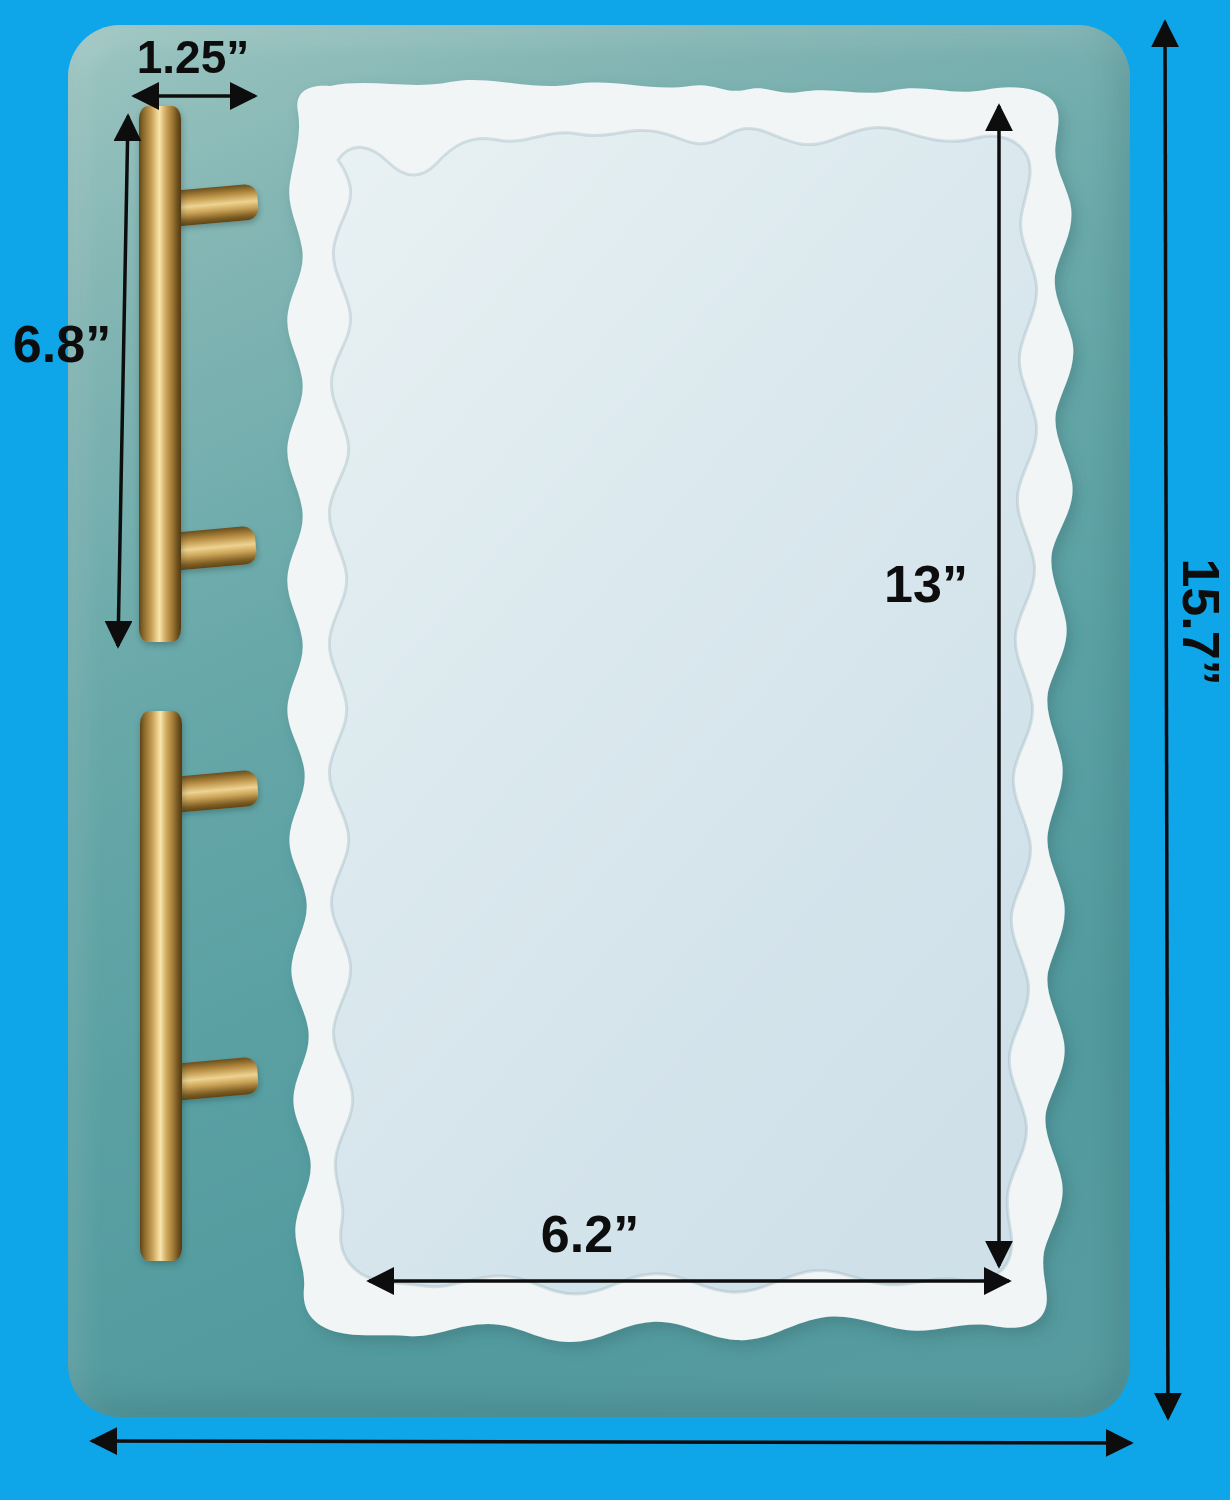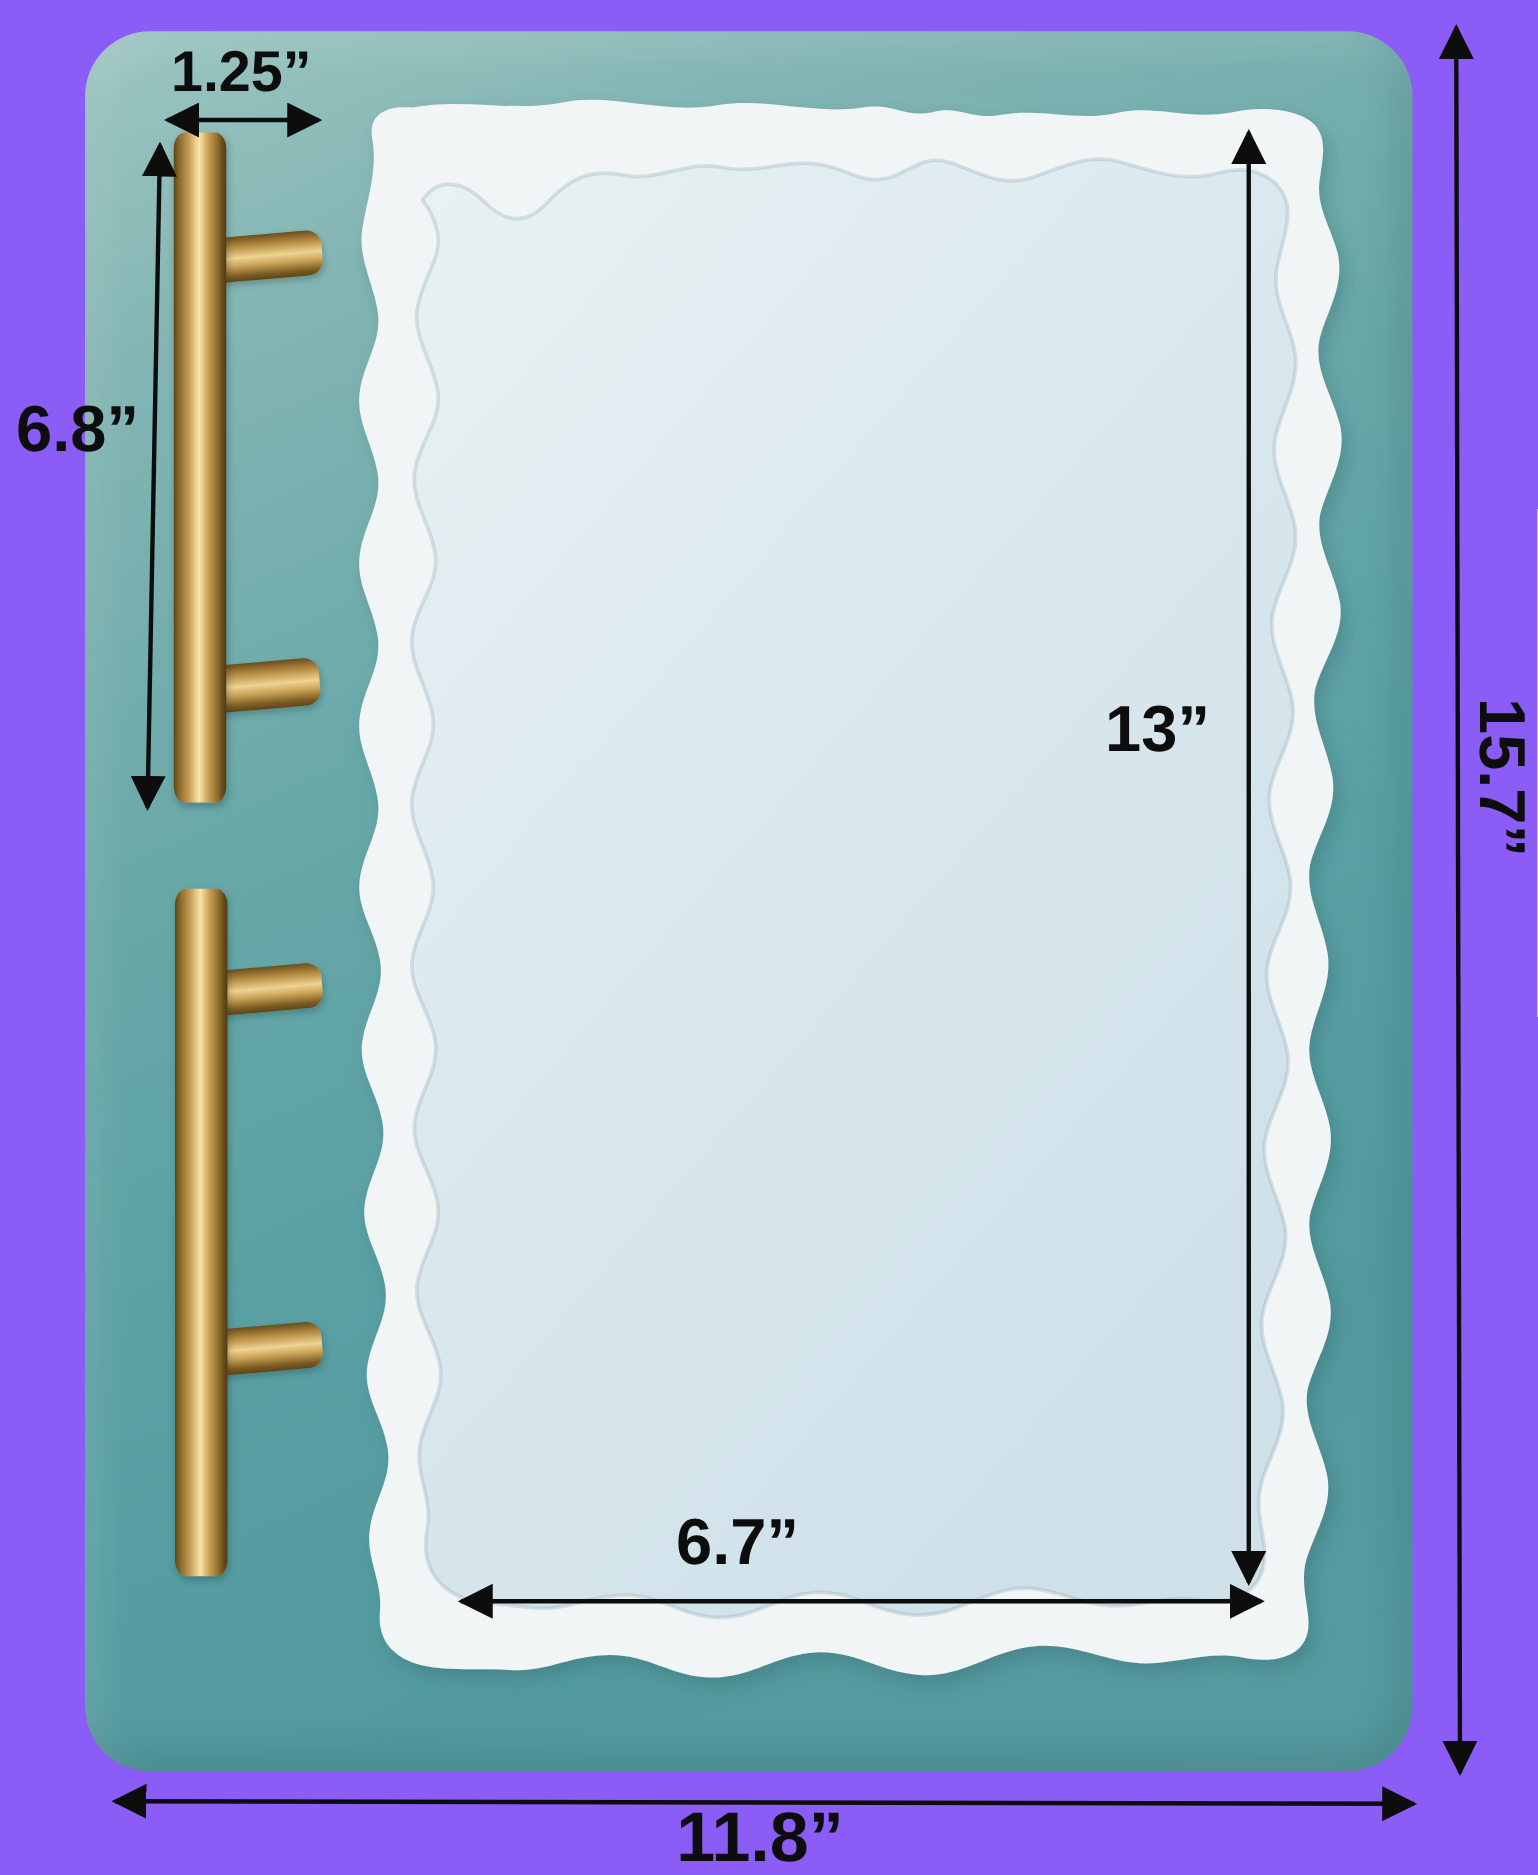--- a/index.html
+++ b/index.html
@@ -1,19 +1,19 @@
 <!DOCTYPE html>
 <html><head>
 <meta charset="utf-8">
 <style>
   html,body{margin:0;padding:0;background:#ffffff;}
   #canvas{
     position:relative;
     width:1230px;height:1500px;
-    background:#8b5cf6;
+    background:#0ea5e9;
     overflow:hidden;
     font-family:"Liberation Sans", sans-serif;
   }
   
   .mat{
     position:absolute;
     left:68px;top:25px;width:1062px;height:1392px;
     border-radius:52px;
     background:linear-gradient(155deg,#9cc5c1 0%,#82b5b3 16%,#68a8a9 38%,#5aa0a3 58%,#529a9e 78%,#579b9f 100%);
     box-shadow:inset -10px -12px 30px rgba(25,70,75,.20), inset 10px 12px 28px rgba(255,255,255,.16);
@@ -135,19 +135,18 @@
       <line x1="92" y1="1441" x2="1131" y2="1443" marker-start="url(#ah)" marker-end="url(#ah)"></line>
     </g>
   </svg>
 
   <div class="dim-label f46" style="left:193px;top:57px;">1.25”</div>
 
   <div class="dim-label f52" style="left:62px;top:344px;">6.8”</div>
 
   <div class="dim-label f52" style="left:926px;top:584px;">13”</div>
 
-  <div class="dim-label f52" style="left:590px;top:1234px;">6.7”</div>
+  <div class="dim-label f52" style="left:590px;top:1234px;">6.2”</div>
 
   <div class="dim-label rot f52" style="left:1201px;top:622px;">15.7”</div>
 
-  <div class="dim-label f56" style="left:608px;top:1470px;">11.8”</div>
 
 </div>
 
 </body></html>

